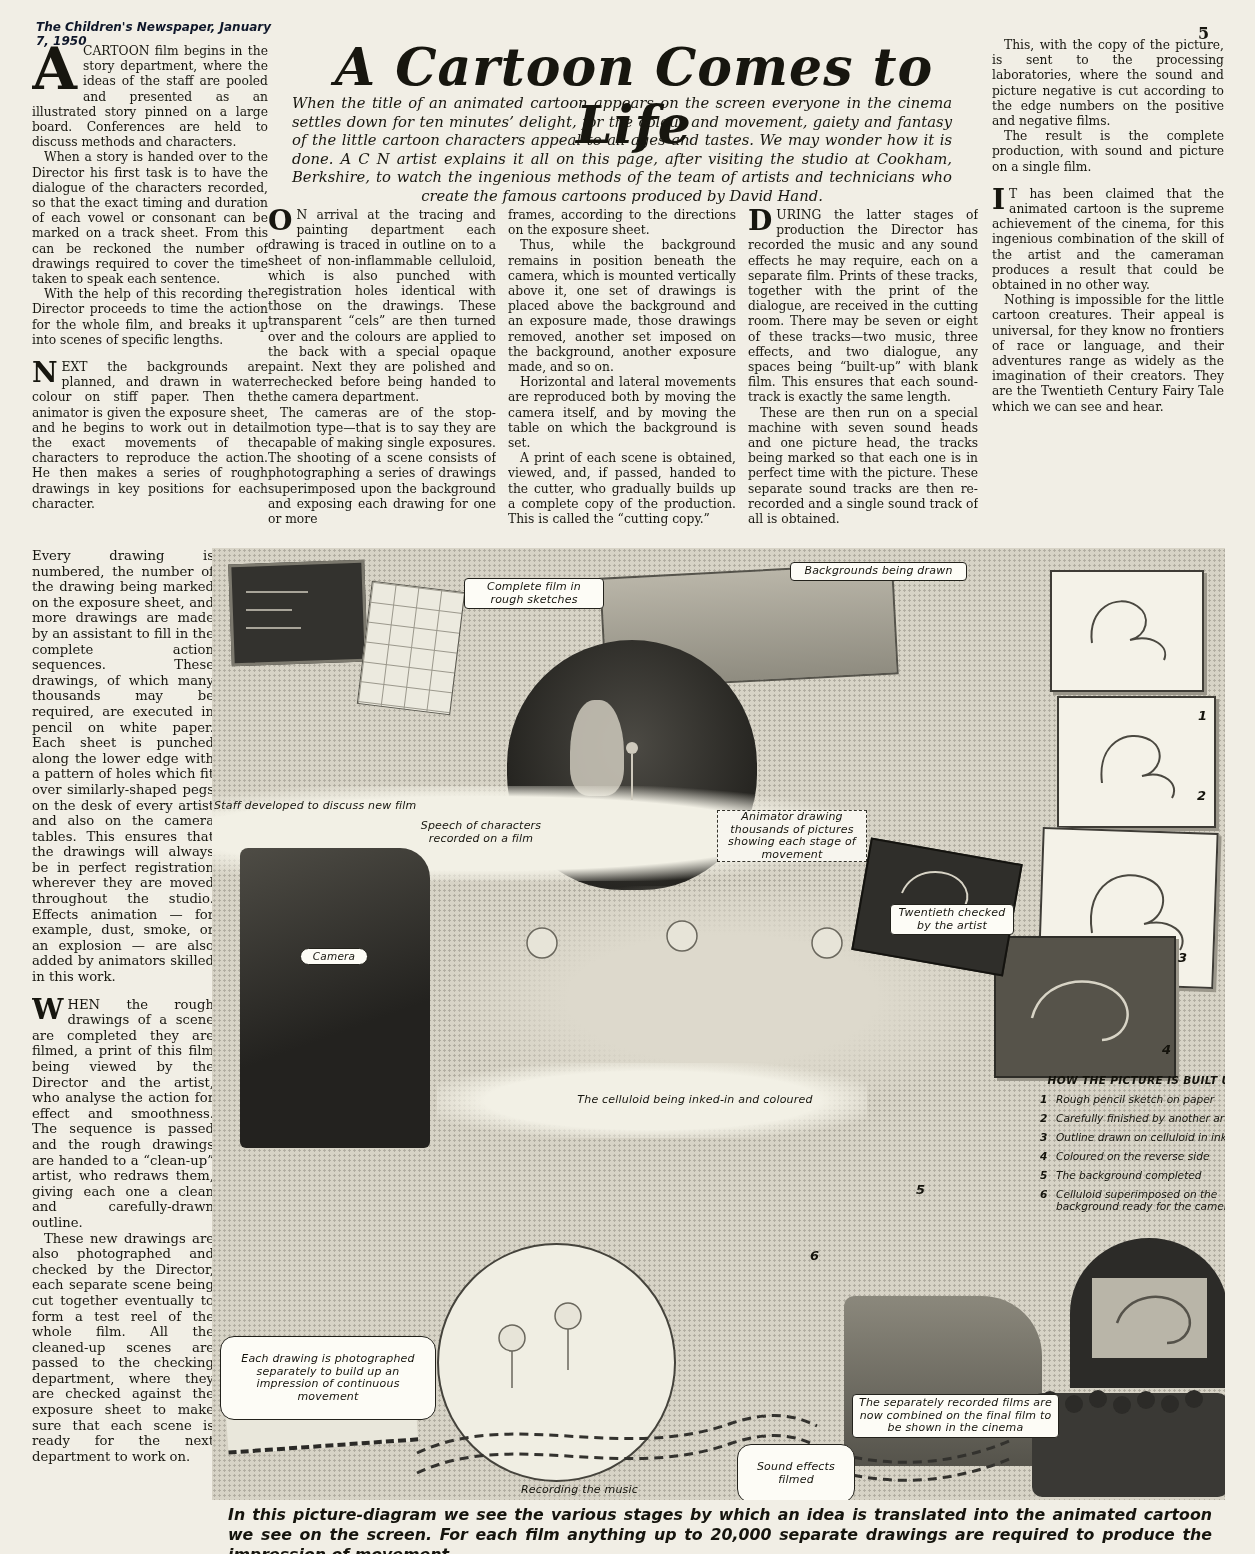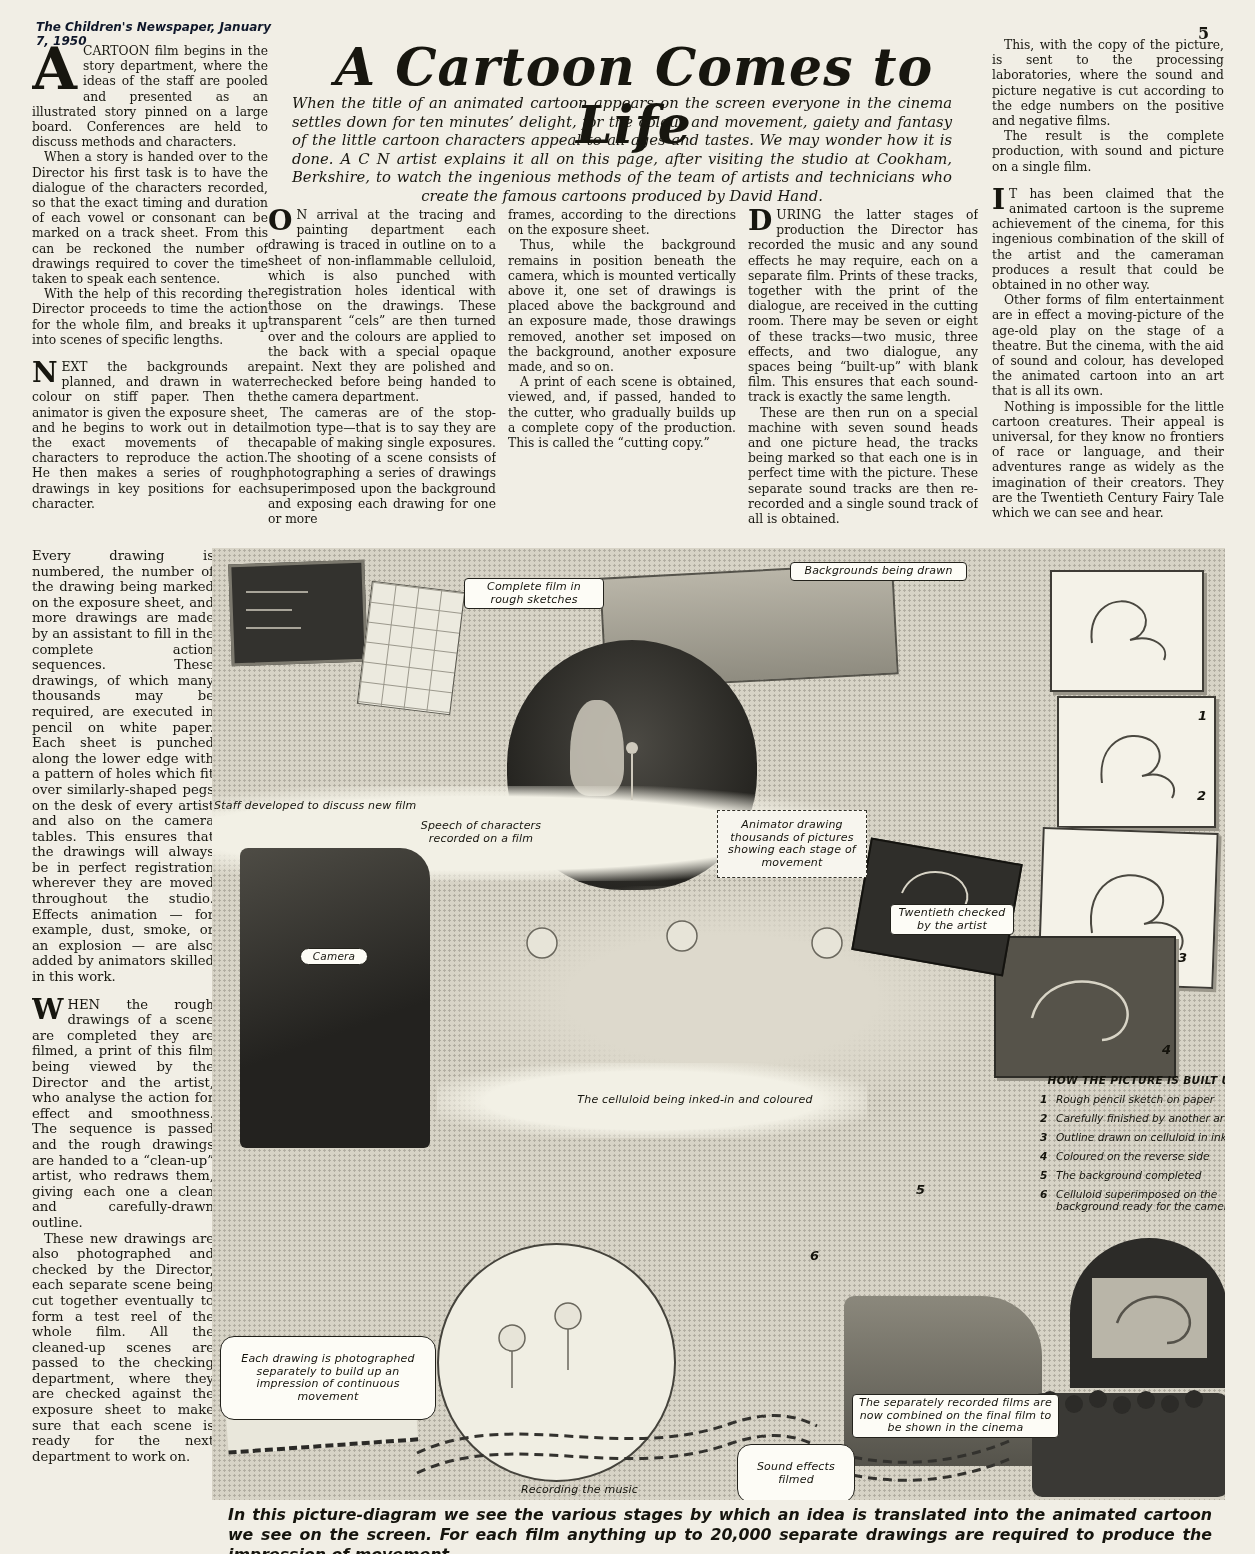--- a/index.html
+++ b/index.html
@@ -84,21 +84,21 @@
   .sk-cinema{left:858px; top:690px; width:158px; height:150px; background:#2c2b28; border-radius:50% 50% 0 0;}
   .sk-screen{left:880px; top:730px; width:115px; height:80px; background:#b9b5a8;}
   .sk-audience{left:820px; top:845px; width:196px; height:104px; background:#3a3935; border-radius:10px;}
   .sk-svg{position:absolute; left:0; top:0; width:1013px; height:952px;}
   
   .cap{
     position:absolute; font-family:"DejaVu Sans", sans-serif; font-style:italic;
     font-size:11px; line-height:12.6px; text-align:center; color:#14130c; letter-spacing:.2px;
   }
   .cap.boxed  {background:#fdfcf6; border:1.5px solid #23221c; border-radius:4px;  padding:2px 5px;}
-  .cap.dashed {background:#f7f5ee; border:1.5px dashed #33322a; padding:8px 5px;font-style:italic;}
+  .cap.dashed {background:#f7f5ee; border:1.5px dashed #33322a; padding:0 5px;font-style:italic;}
   .cap.rounded{background:#fdfcf6; border:1.5px solid #23221c; border-radius:14px; padding:16px 8px;}
   .cap.pill   {background:#fdfcf6; border:1.5px solid #23221c; border-radius:10px; padding:1px 7px; font-size:10.5px;}
   .cap.plain  {background:transparent;}
   .cap.left   {text-align:left;}
   .pn{position:absolute; font-family:"DejaVu Sans", sans-serif; font-style:italic; font-weight:bold; font-size:13px; color:#14130c;}
   .legend{
     position:absolute; left:828px; top:526px; width:206px;
     font-family:"DejaVu Sans", sans-serif; font-style:italic; font-size:10.6px;
     line-height:12.4px; color:#14130c;
   }
@@ -149,40 +149,40 @@
 
       <p class="para"><span>The cameras are of the stop-motion type—that is to say they are capable of making single exposures.  The shooting of a scene consists of photographing a series of drawings superimposed upon the background and exposing each drawing for one or more</span></p>
     </div>
 
   <div class="body-col col3">
 
       <p class="para cont"><span>frames, according to the directions on the exposure sheet.</span></p>
 
       <p class="para"><span>Thus, while the background remains in position beneath the camera, which is mounted vertically above it, one set of drawings is placed above the background and an exposure made, those drawings removed, another set imposed on the background, another exposure made, and so on.</span></p>
 
+      <p class="para"><span>Horizontal and lateral movements are reproduced both by moving the camera itself, and by moving the table on which the background is set.</span></p>
 
       <p class="para"><span>A print of each scene is obtained, viewed, and, if passed, handed to the cutter, who gradually builds up a complete copy of the production.  This is called the “cutting copy.”</span></p>
     </div>
 
   <div class="body-col col4">
 
       <p class="para cap-lg"><span class="dropcap">D</span><span>URING the latter stages of production the Director has recorded the music and any sound effects he may require, each on a separate film.  Prints of these tracks, together with the print of the dialogue, are received in the cutting room.  There may be seven or eight of these tracks—two music, three effects, and two dialogue, any spaces being “built-up” with blank film.  This ensures that each sound-track is exactly the same length.</span></p>
 
       <p class="para"><span>These are then run on a special machine with seven sound heads and one picture head, the tracks being marked so that each one is in perfect time with the picture.  These separate sound tracks are then re-recorded and a single sound track of all is obtained.</span></p>
     </div>
 
   <div class="body-col col5">
 
       <p class="para"><span>This, with the copy of the picture, is sent to the processing laboratories, where the sound and picture negative is cut according to the edge numbers on the positive and negative films.</span></p>
 
       <p class="para"><span>The result is the complete production, with sound and picture on a single film.</span></p>
 
       <p class="para cap-lg sec"><span class="dropcap">I</span><span>T has been claimed that the animated cartoon is the supreme achievement of the cinema, for this ingenious combination of the skill of the artist and the cameraman produces a result that could be obtained in no other way.</span></p>
 
-      <p class="para"><span>Other forms of film entertainment are in effect a moving-picture of the age-old play on the stage of a theatre.  But the cinema, with the aid of sound and colour, has developed the animated cartoon into an art that is all its own.</span></p>
 
       <p class="para"><span>Nothing is impossible for the little cartoon creatures.  Their appeal is universal, for they know no frontiers of race or language, and their adventures range as widely as the imagination of their creators.  They are the Twentieth Century Fairy Tale which we can see and hear.</span></p>
     </div>
 
   <div class="illustration">
 
     <div class="sk sk-blackboard"></div>
     <div class="sk sk-storyboard"></div>
     <div class="sk sk-bgdesk"></div>
     <div class="sk sk-arch"></div>

